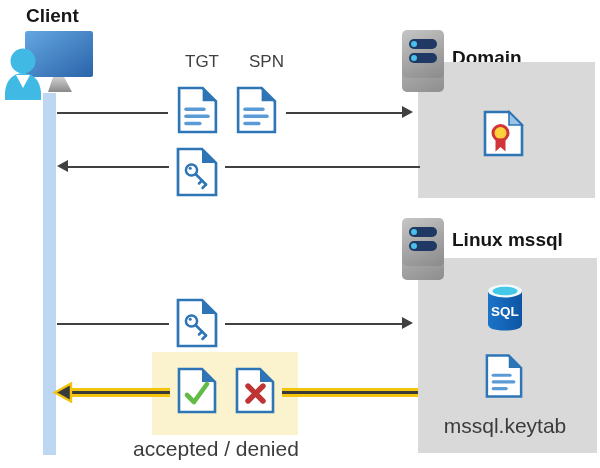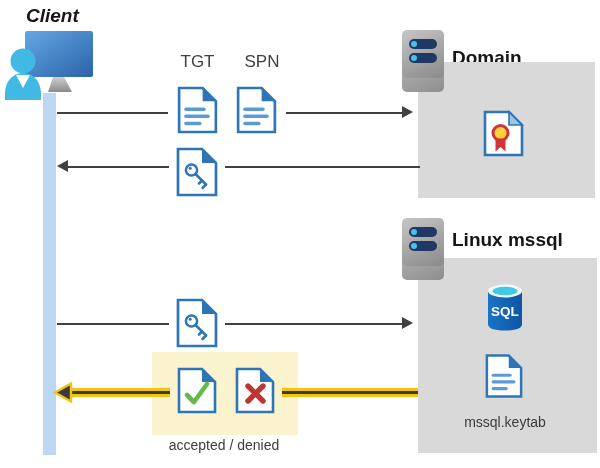--- a/index.html
+++ b/index.html
@@ -20,38 +20,38 @@
   .server .pill .dot{position:absolute;left:2px;top:2px;width:6px;height:6px;border-radius:50%;background:#4ac0ea;}
   
   #lifeline{left:43px;top:93px;width:13px;height:362px;background:#bdd7f2;z-index:1;}
   
   .aline{height:2px;background:#404040;z-index:2;}
   .ahead-right{width:0;height:0;border-top:6.5px solid transparent;border-bottom:6.5px solid transparent;
     border-left:11px solid #404040;z-index:2;}
   .ahead-left{width:0;height:0;border-top:6.5px solid transparent;border-bottom:6.5px solid transparent;
     border-right:11px solid #404040;z-index:2;}
   
-  .msg-label{font-size:17px;color:#404040;text-align:center;}
+  .msg-label{font-size:17px;color:#404040;text-align:right;}
   
   .halo{background:#ffffff;z-index:3;}
   .halo-cream{background:#faf3cd;z-index:3;}
   
   #highlight-box{left:152px;top:352px;width:146px;height:83px;background:#faf3cd;z-index:1;}
   
   #gold-bar{left:68px;top:388px;width:350px;height:9px;z-index:2;
     background:linear-gradient(180deg,#f2c40e 0 3px,#3a3a3a 3px 6px,#f2c40e 6px 9px);}
   #gold-head{left:53px;top:382px;z-index:2;}
-  .caption{font-size:14px;color:#3c3c3c;text-align:center;}
+  .caption{font-size:21px;color:#3c3c3c;text-align:center;}
 </style>
 </head>
 <body>
 
 <div id="stage">
 
-  <div class="abs actor-title" style="left:26px;top:4px;font-style:italic;">Client</div>
+  <div class="abs actor-title" style="left:26px;top:4px;">Client</div>
 
   <svg class="abs" style="left:3px;top:28px;z-index:4;" width="95" height="72" viewBox="0 0 95 72">
     <defs>
       <linearGradient id="gMon" x1="0" y1="0" x2="1" y2="1">
         <stop offset="0" stop-color="#64a7e2"></stop>
           <stop offset="1" stop-color="#2a63a9"></stop>
       </linearGradient>
       <linearGradient id="gStand" x1="0" y1="0" x2="0" y2="1">
         <stop offset="0" stop-color="#cfcfcf"></stop>
           <stop offset="1" stop-color="#8a8a8a"></stop>
@@ -195,15 +195,15 @@
     <svg class="abs" style="left:65px;top:7px;" width="40" height="47" viewBox="0 0 40 47">
       <path d="M2,2 H25 L38,15 V45 H2 Z" fill="#ffffff" stroke="#2e75b6" stroke-width="2.6"></path>
       <path d="M25,2 V15 H38 Z" fill="#2e75b6"></path>
       <g stroke="#bf3434" stroke-width="5.4" stroke-linecap="round">
         <path d="M13,19 L28,34"></path>
         <path d="M28,19 L13,34"></path>
       </g>
     </svg>
   </div>
 
-  <div class="abs caption" style="left:134px;top:437px;width:180px;">accepted / denied</div>
+  <div class="abs caption" style="left:126px;top:437px;width:180px;">accepted / denied</div>
 
 </div>
 
 </body></html>

